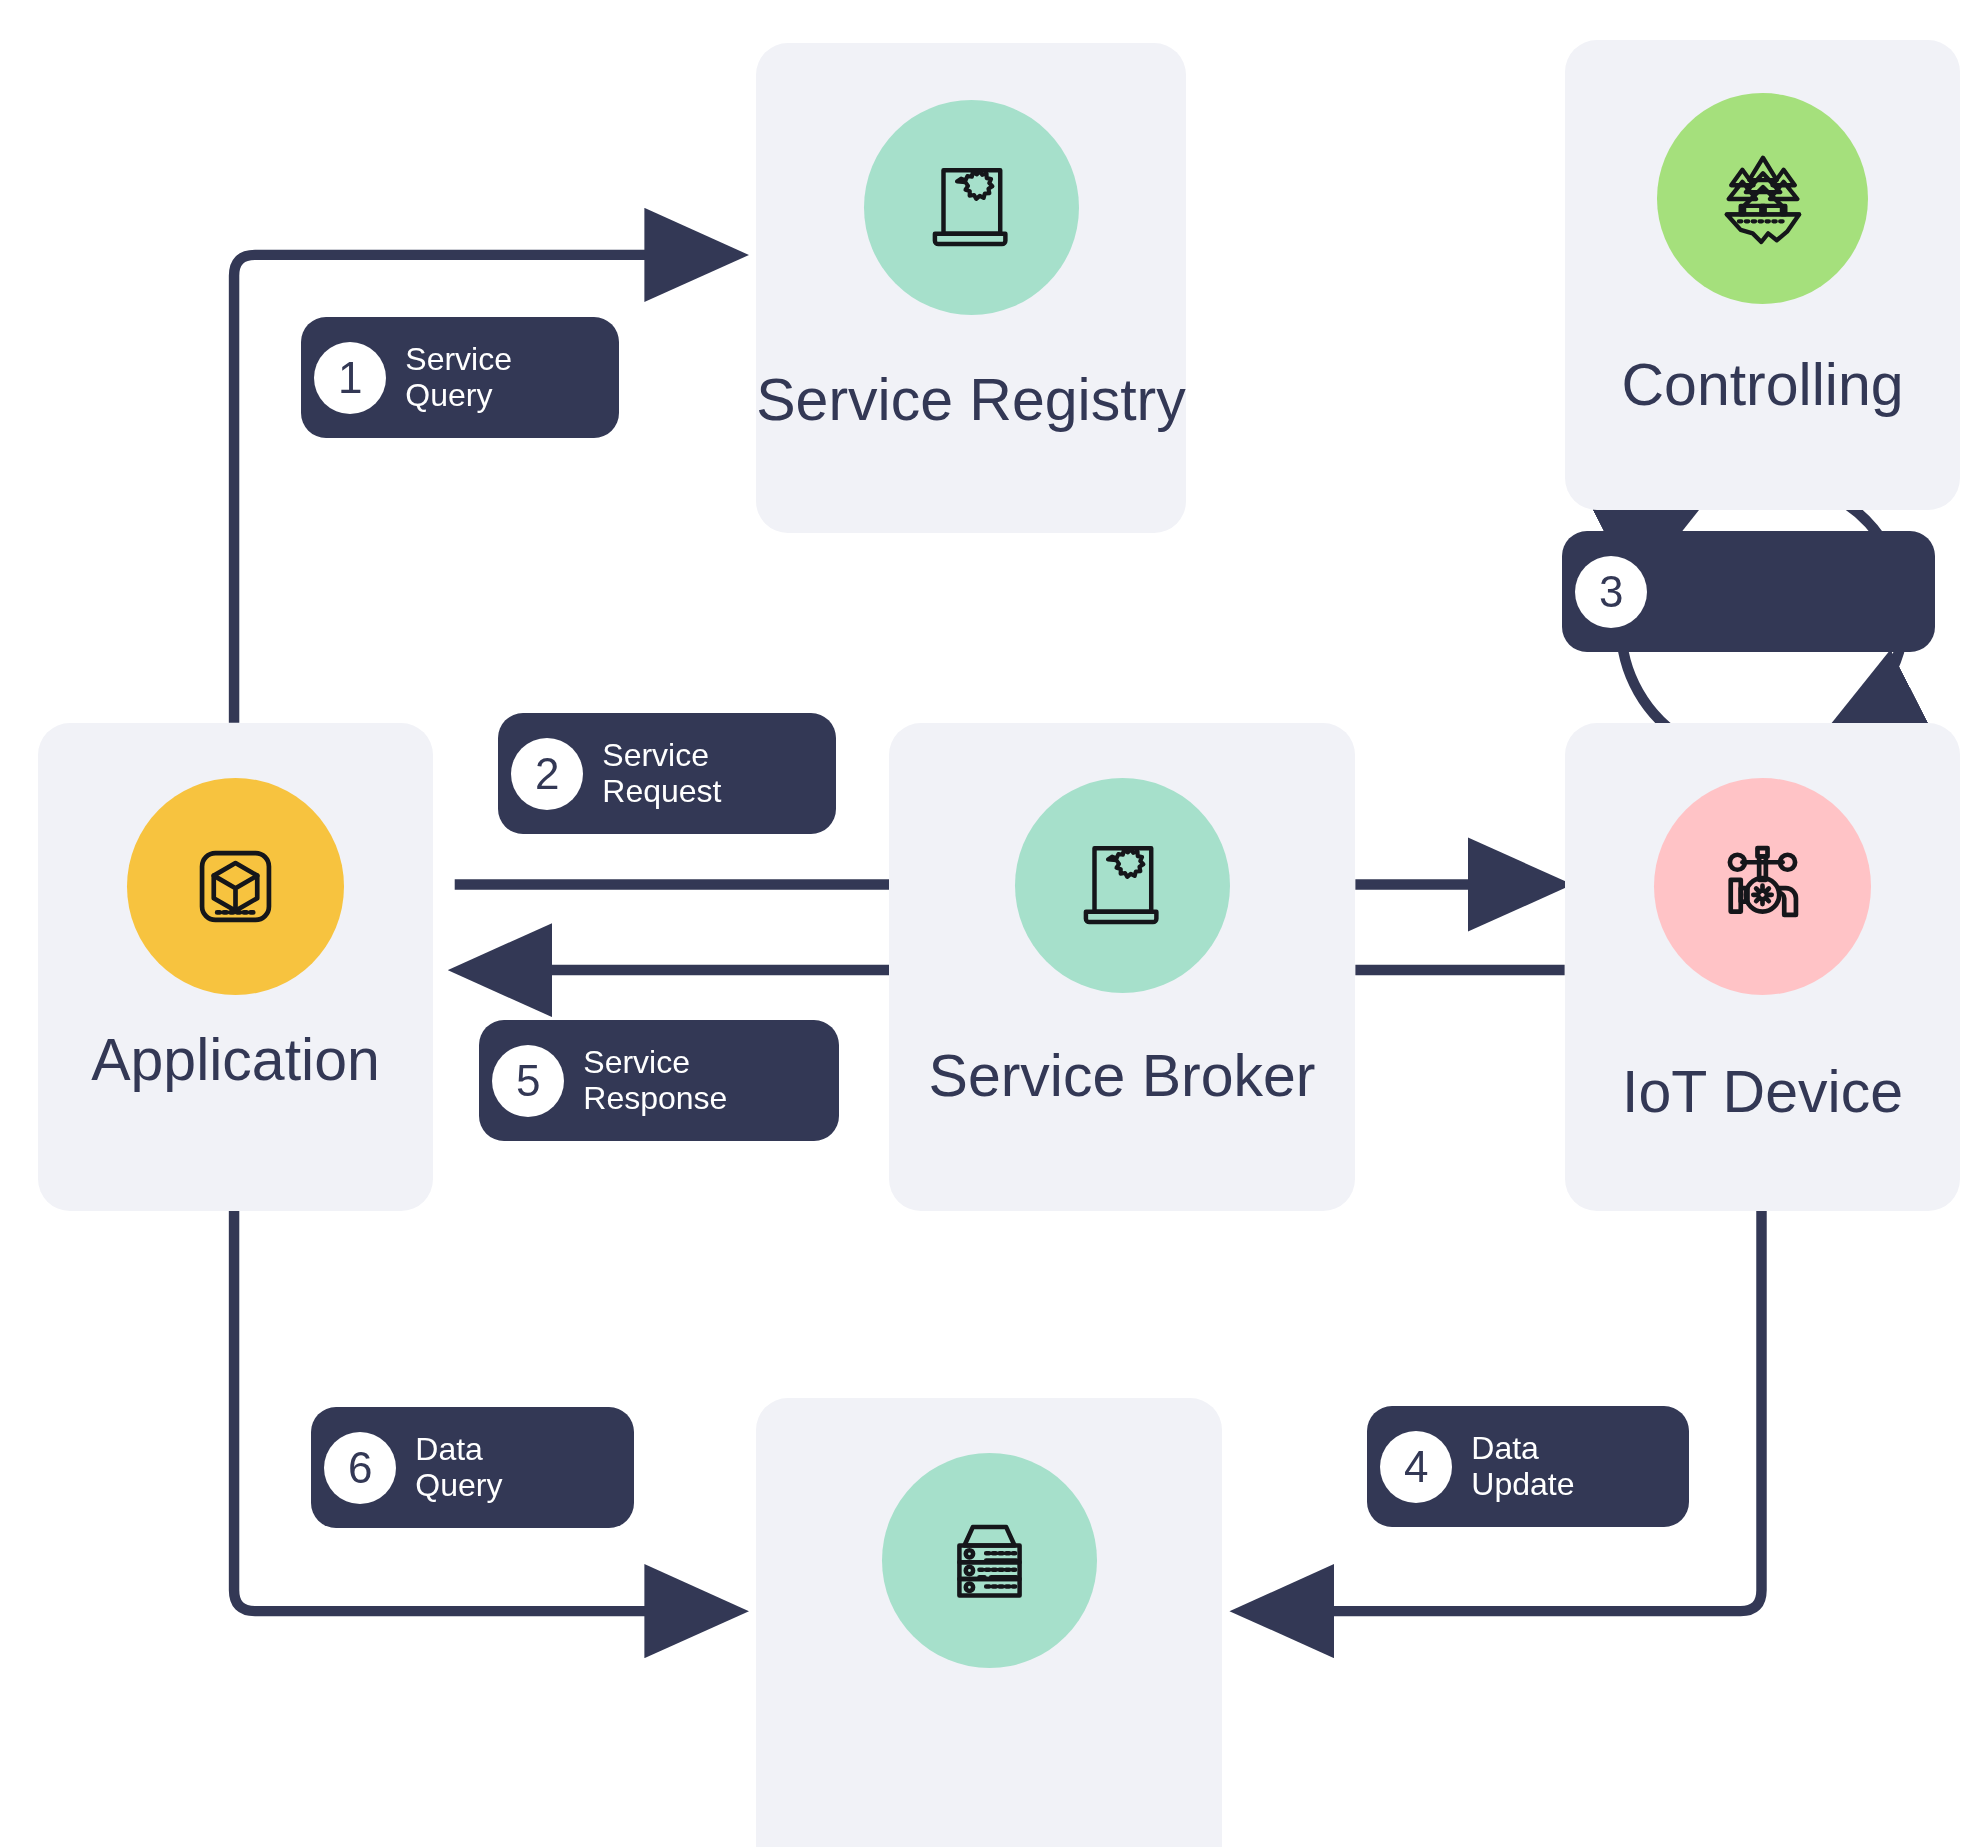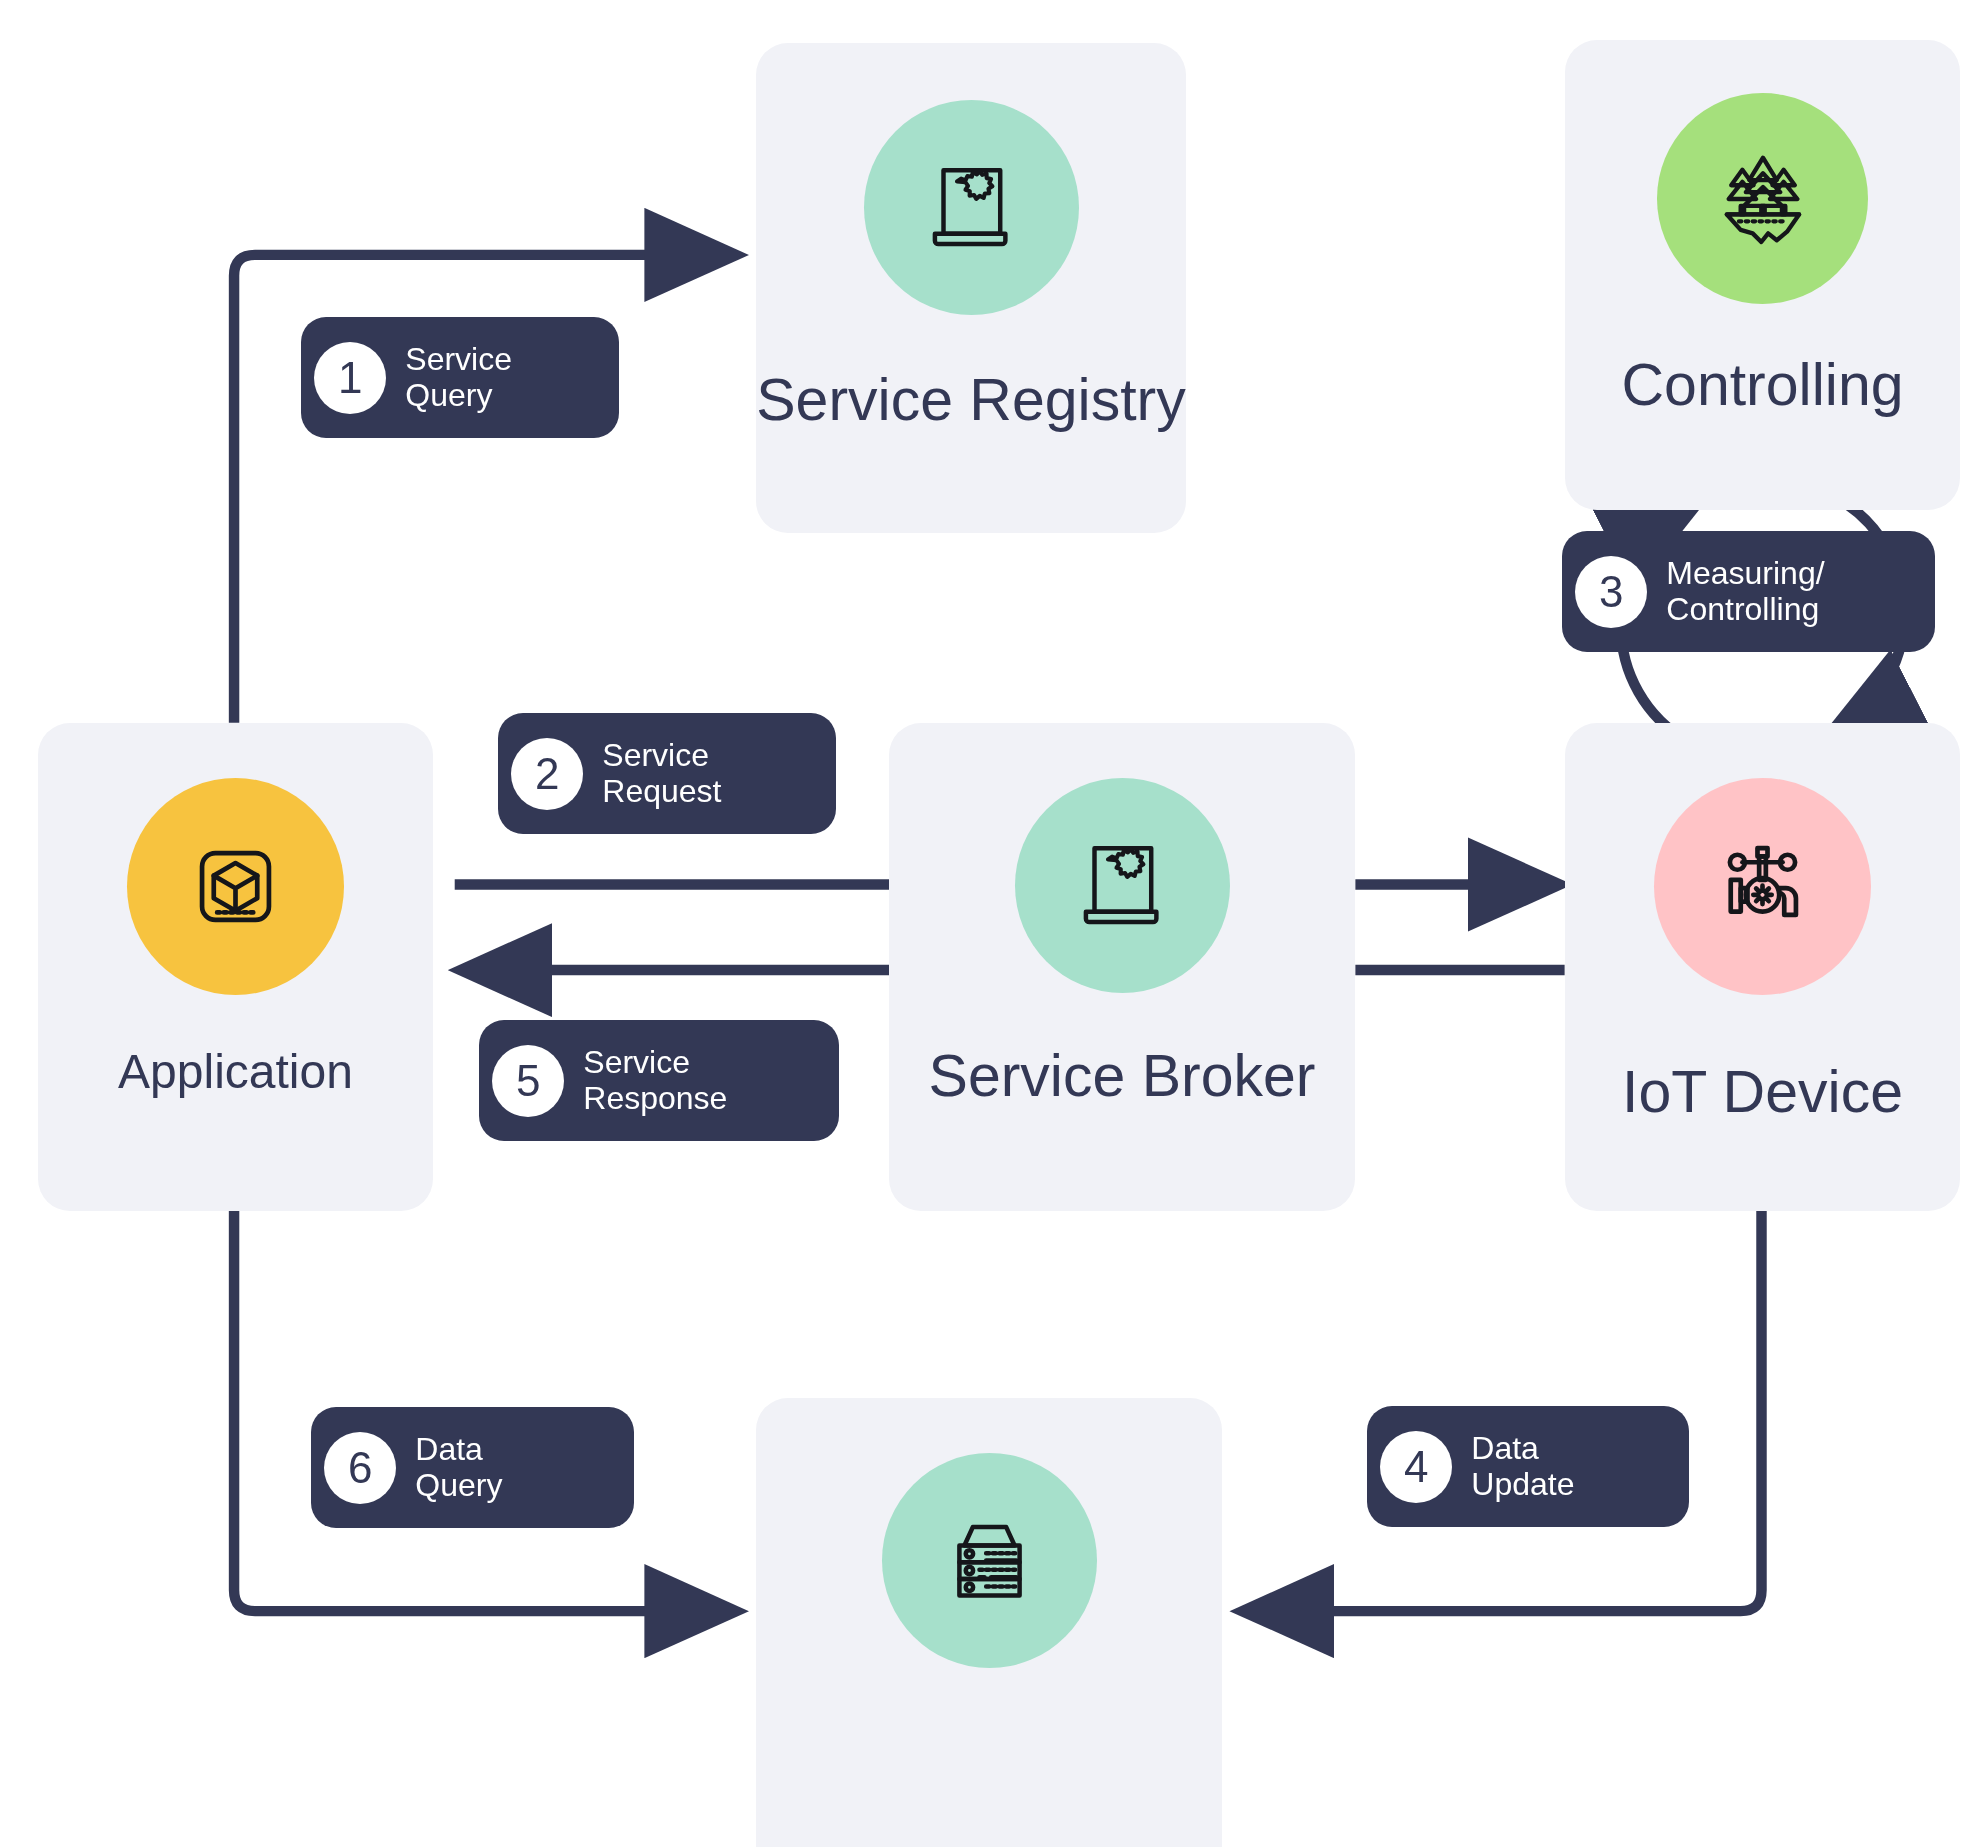--- a/index.html
+++ b/index.html
@@ -102,21 +102,21 @@
     <div class="disc" style="width:217px;height:217px;background:#f7c33f;">
       <svg width="107" height="107" viewBox="0 0 64 64">
         <g fill="none" stroke="#15161a" stroke-width="2.8" stroke-linejoin="round" stroke-linecap="round">
           <rect x="12" y="12" width="40" height="40" rx="8"></rect>
           <path d="M32 18 L45 25.5 L45 39 L32 46.5 L19 39 L19 25.5 Z"></path>
           <path d="M19 25.5 L32 33 L45 25.5 M32 33 V46.5"></path>
           <path d="M21 47.5 h1.6 M25 47.5 h1.6 M29 47.5 h1.6 M33 47.5 h1.6 M37 47.5 h1.6 M41 47.5 h1.6"></path>
         </g>
       </svg>
     </div>
-    <div class="caption" style="font-size:48px;margin-top:51px;">Application</div>
+    <div class="caption" style="font-size:59px;margin-top:33px;">Application</div>
   </div>
 
   <div class="card" style="left:889px;top:723px;width:466px;height:433px;padding-top:55px;">
     <div class="disc" style="width:215px;height:215px;background:#a6e0cb;">
       <svg width="110" height="110" viewBox="0 0 64 64">
         <g fill="none" stroke="#15161a" stroke-width="2.6" stroke-linejoin="round" stroke-linecap="round">
           <path d="M16 10 H49 V47 H16 Z"></path>
           <path d="M11 47 H52 a0 0 0 0 1 0 0 v4 a2 2 0 0 1 -2 2 H13 a2 2 0 0 1 -2 -2 v-4 z"></path>
           <polygon points="25,16 27.6,14.2 30.4,15.3 31.6,12.6 34.4,13 35,10.2 37.6,11.5 39.4,9.4 41,11.8 43.7,11 43.8,13.9 46.6,14.4 45.4,17 47.4,19 44.9,20.6 45.5,23.4 42.6,23.6 41.9,26.4 39.4,25.1 37.2,27 35.8,24.6 33,25 33.1,22.1 30.4,21.2 32,18.8 30.3,16.4" transform="translate(-1,0) scale(0.92) translate(2,2)">
           <path d="M24.5 27 L24.5 36 L27.8 33.5 L31 36 L31 27"></path>
@@ -177,22 +177,20 @@
   </div>
 
   <div class="badge" style="left:498px;top:713px;width:338px;height:121px;">
     <div class="num">2</div>
     <div class="txt">Service
 Request</div>
   </div>
 
   <div class="badge" style="left:1562px;top:531px;width:373px;height:121px;">
     <div class="num">3</div>
-    <div class="txt">Measuring/
-Controlling</div>
   </div>
 
   <div class="badge" style="left:1367px;top:1406px;width:322px;height:121px;">
     <div class="num">4</div>
     <div class="txt">Data
 Update</div>
   </div>
 
   <div class="badge" style="left:479px;top:1020px;width:360px;height:121px;">
     <div class="num">5</div>

